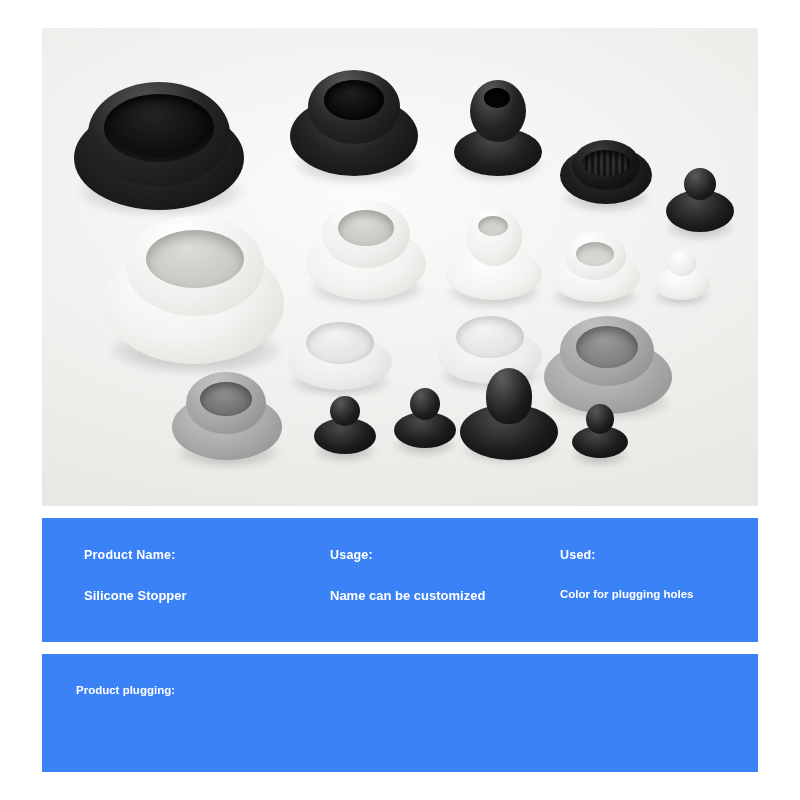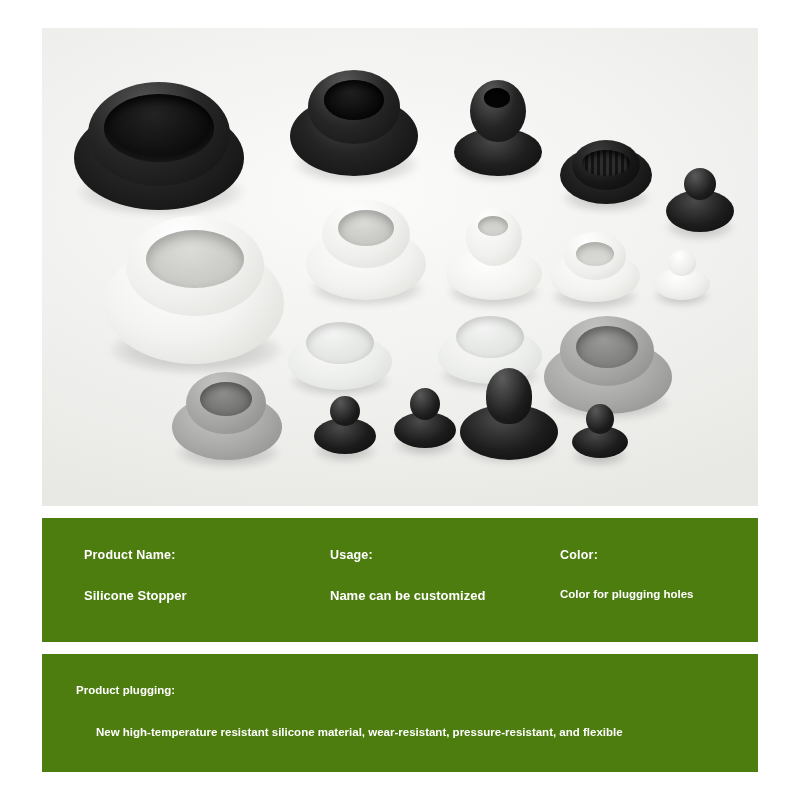--- a/index.html
+++ b/index.html
@@ -50,21 +50,21 @@
   .shadow {
     position: absolute;
     border-radius: 50%;
     background: radial-gradient(ellipse at 50% 50%, rgba(0,0,0,0.22) 0%, rgba(0,0,0,0.10) 55%, rgba(0,0,0,0) 75%);
     filter: blur(3px);
   }
 
   
   .band {
     position: absolute;
-    background: #4d7c0f;
+    background: #3b82f6;
     color: #ffffff;
   }
   .band-1 {
     left: 42px;
     top: 518px;
     width: 716px;
     height: 124px;
   }
   .band-2 {
     left: 42px;
@@ -303,23 +303,22 @@
   <div class="band band-1">
     <div class="col c1">
       <div class="col-label">Product Name:</div>
       <div class="col-value">Silicone Stopper</div>
     </div>
     <div class="col c2">
       <div class="col-label">Usage:</div>
       <div class="col-value">Name can be customized</div>
     </div>
     <div class="col c3">
-      <div class="col-label">Color:</div>
+      <div class="col-label">Used:</div>
       <div class="col-value small">Color for plugging holes</div>
     </div>
   </div>
 
   <div class="band band-2">
     <div class="mat-label">Product plugging:</div>
-    <div class="mat-value">New high-temperature resistant silicone material, wear-resistant, pressure-resistant, and flexible</div>
   </div>
 
 </div>
 
 </body></html>

